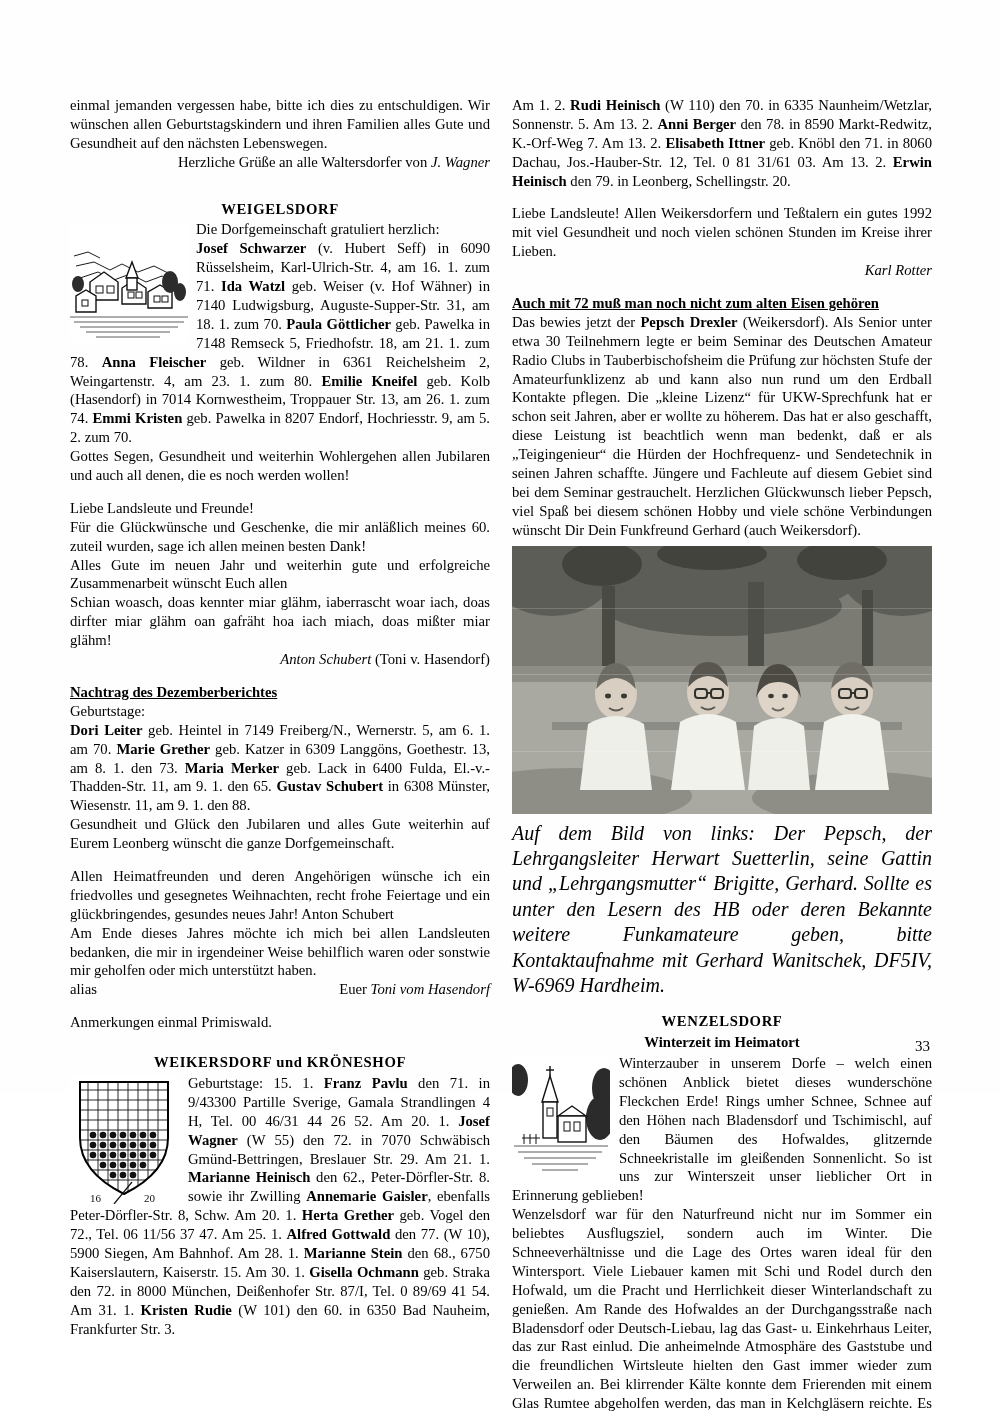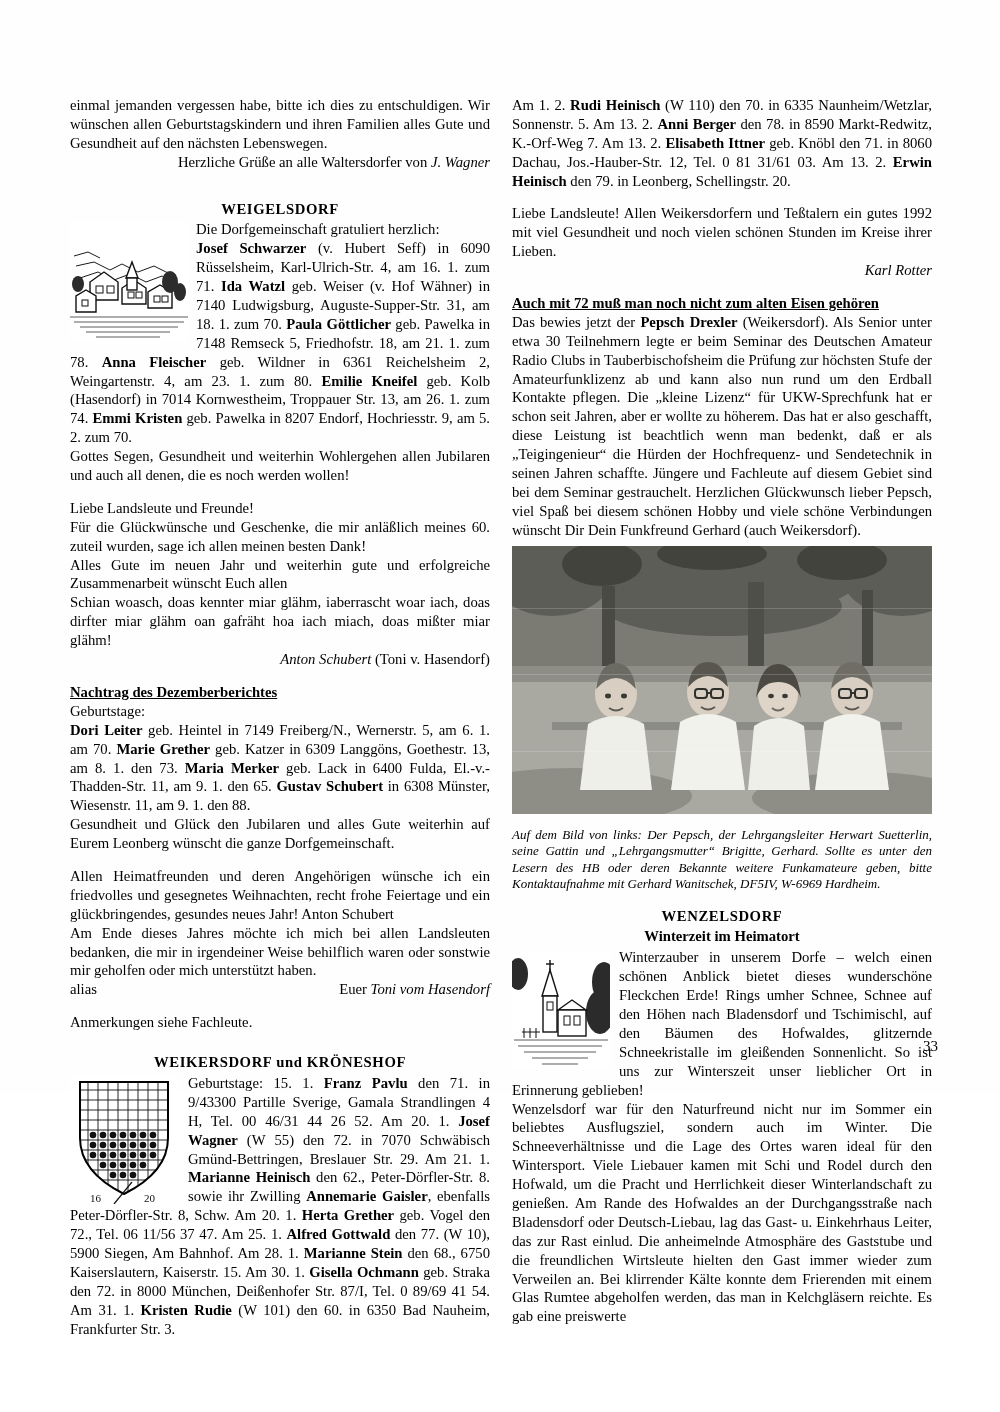--- a/index.html
+++ b/index.html
@@ -81,28 +81,28 @@
   .photo {
     width: 420px;
     height: 268px;
     background: #8d8d8a;
     position: relative;
     overflow: hidden;
     margin-top: 6px;
   }
   .caption {
     font-style: italic;
-    font-size: 13px;
+    font-size: 20px;
     line-height: 1.27;
     text-align: justify;
-    margin-top: 13px;
+    margin-top: 7px;
   }
   .pageno {
     position: absolute;
-    right: 62px;
+    right: 70px;
     bottom: 38px;
     font-size: 15px;
   }
   svg { display: block; }
 </style>
 </head>
 <body>
 
 <div class="page">
 
@@ -191,21 +191,21 @@
     <p class="p">Am Ende dieses Jahres möchte ich mich bei allen Landsleuten bedanken, die mir in irgendeiner Weise behilflich waren oder sonstwie mir geholfen oder mich unterstützt haben.</p>
     <p class="p" style="position:relative;">
       <span>alias</span>
       <span style="float:right;">
         <span>Euer </span><i>Toni vom Hasendorf</i>
       </span>
     </p>
 
     <div class="gap"></div>
 
-    <p class="p">Anmerkungen siehe Fachleute.</p>
+    <p class="p">Anmerkungen einmal Primiswald.</p>
 
     <div class="gap"></div>
     <div class="gap-sm"></div>
 
     <div class="heading">WEIKERSDORF und KRÖNESHOF</div>
 
     <div class="fig-weikersdorf">
       <svg width="108" height="128" viewBox="0 0 108 128">
         <rect x="0" y="0" width="108" height="128" fill="#ffffff"></rect>
         <defs>

